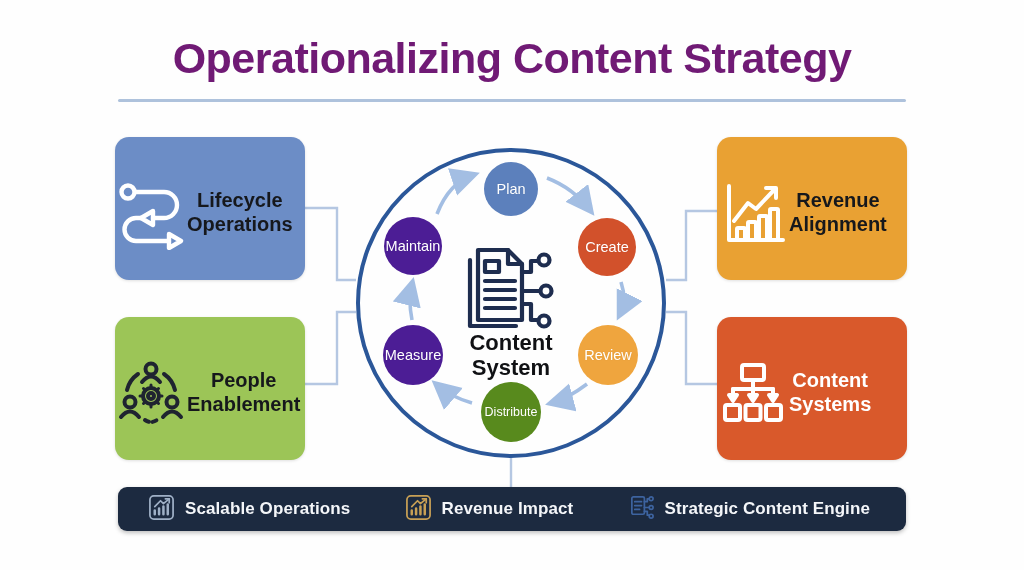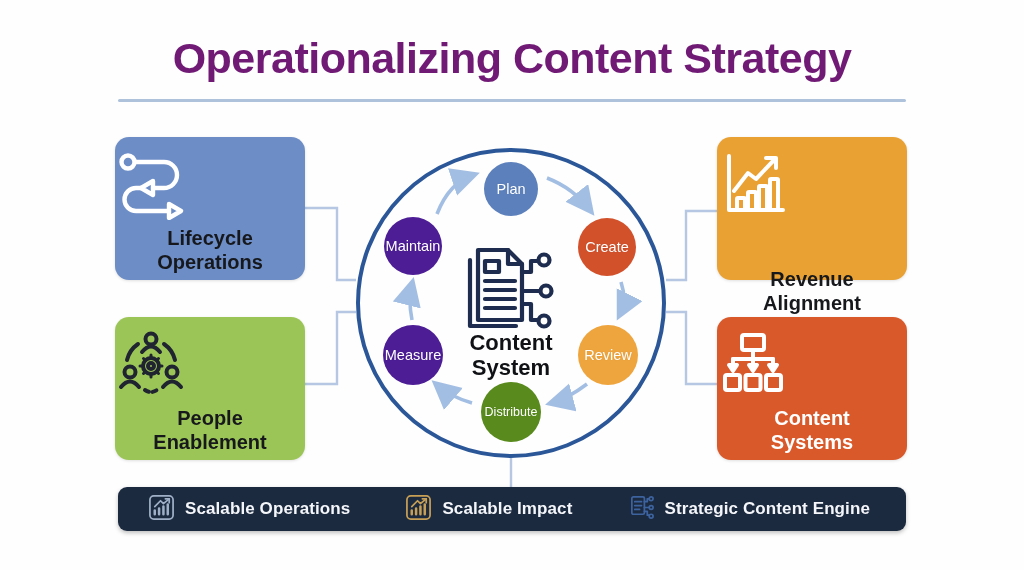--- a/index.html
+++ b/index.html
@@ -14,31 +14,31 @@
     text-align:center; font-size:43px; font-weight:700;
     color:#701a75; letter-spacing:-0.5px;
   }
   .title-rule {
     position:absolute; top:99px; left:118px; width:788px; height:3px;
     background:#aec2dc; border-radius:2px;
   }
   
   .side-box {
     position:absolute; width:190px; height:143px; border-radius:14px;
-    display:flex; flex-direction:column; 
+    display:flex; flex-direction:row; align-items:center;
     box-shadow:0 1px 3px rgba(0,0,0,0.12);
   }
   .side-box .icon-wrap { margin-top:11px; height:72px; }
   .box-label {
     margin-top:6px; font-size:20px; line-height:24px; font-weight:700;
     color:#16181c; text-align:center; white-space:pre-line;
   }
   .box-lifecycle { left:115px; top:137px; }
   .box-people    { left:115px; top:317px; }
-  .box-revenue   { left:717px; top:137px;gap:41px; }
+  .box-revenue   { left:717px; top:137px; }
   .box-systems   { left:717px; top:317px; }
   .box-systems .box-label { color:#ffffff; }
   
   .overlay { position:absolute; left:0; top:0; width:1024px; height:570px; pointer-events:none; }
   
   .ring {
     position:absolute; left:356px; top:148px; width:310px; height:310px;
     border:4px solid #2b5799; border-radius:50%; background:#fefefe;
   }
   .cycle-node {
@@ -233,21 +233,21 @@
     </div>
     <div class="footer-item">
       <span>
         <svg class="icon stroke-gold" width="27" height="27" viewBox="0 0 28 28" stroke-width="1.8">
           <rect x="2" y="2" width="24" height="24" rx="4"></rect>
           <path d="M7,21 v-4 M11.5,21 v-6 M16,21 v-8 M20.5,21 v-10" stroke-width="2.6"></path>
           <path d="M7,13 L13,7 L16,10 L22,5"></path>
           <path d="M18,5 H22 V9"></path>
         </svg>
       </span>
-      <span class="footer-label">Scalable Impact</span>
+      <span class="footer-label">Revenue Impact</span>
     </div>
     <div class="footer-item">
       <span>
         <svg class="icon stroke-blue" width="27" height="27" viewBox="0 0 28 28" stroke-width="1.8">
           <rect x="4" y="3" width="13" height="18" rx="1.5"></rect>
           <path d="M7,8 H14 M7,12 H14 M7,16 H12"></path>
           <path d="M17,8 h3 v-3 h2"></path>
           <circle cx="24" cy="5" r="2"></circle>
           <path d="M17,14 h5"></path>
           <circle cx="24" cy="14" r="2"></circle>

